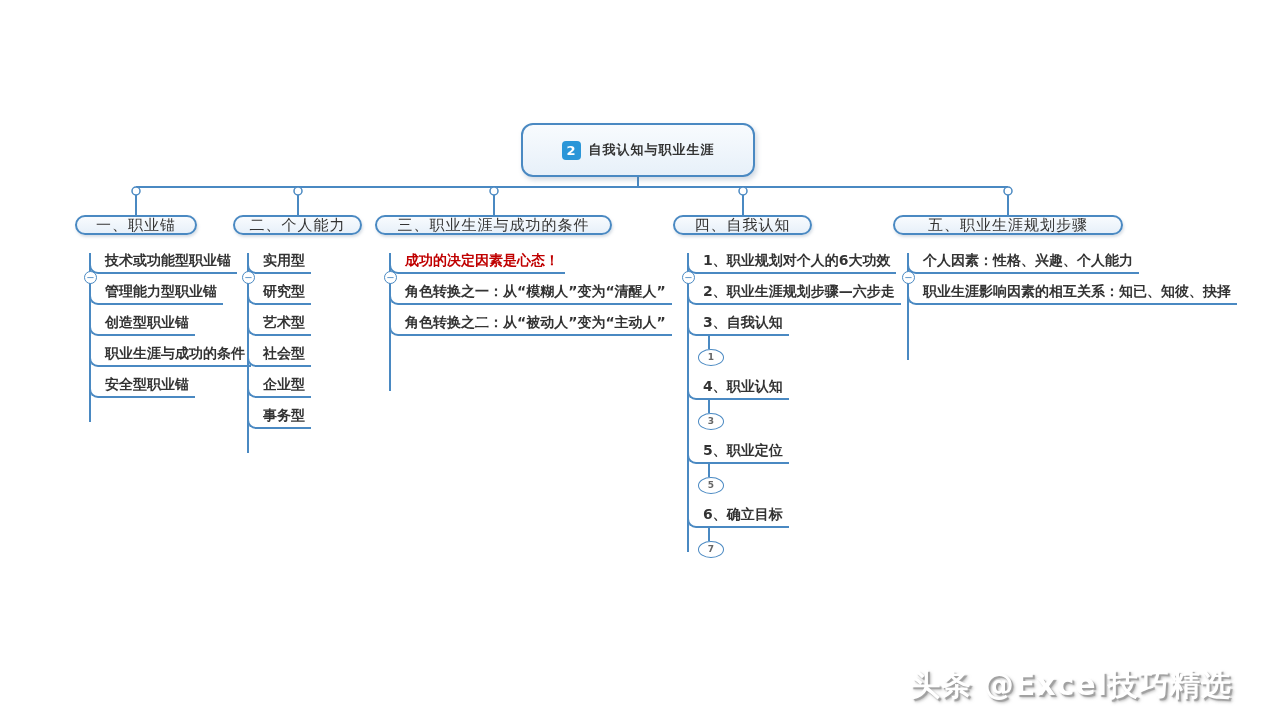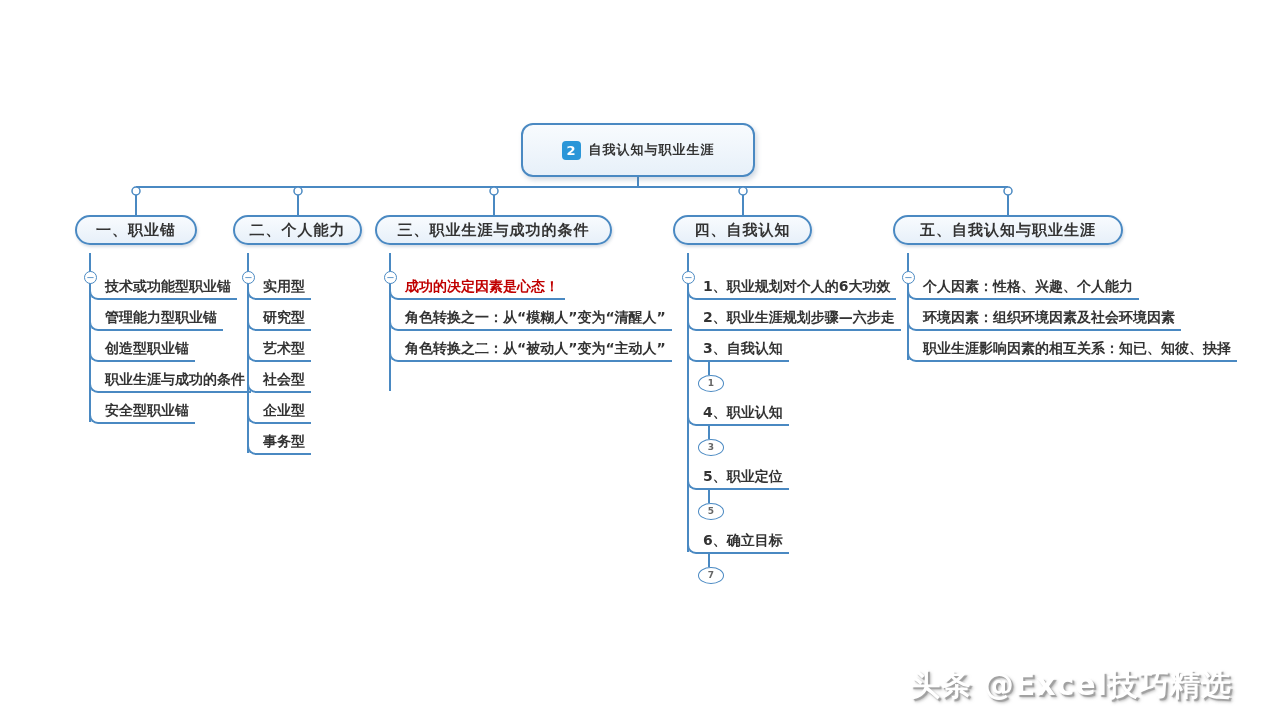--- a/index.html
+++ b/index.html
@@ -24,35 +24,35 @@
   }
   #root-badge{
     width:19px;height:19px;border-radius:4px;background:var(--badge);
     color:#fff;font-size:13px;font-weight:bold;text-align:center;line-height:19px;
   }
   #root-title{font-size:13px;font-weight:bold;color:var(--text);letter-spacing:1px;}
 
   
   .branch{position:absolute; top:215px;}
   .branch-node{
-    height:30px; box-sizing:border-box;
+    height:20px; box-sizing:border-box;
     border:2px solid var(--line); border-radius:19px;
     background:linear-gradient(var(--fill-top),var(--fill-bot));
     box-shadow:1px 2px 3px rgba(90,120,150,.25);
     display:flex; align-items:center; justify-content:center;
-    font-size:15px; font-weight:bold; color:var(--text); letter-spacing:1px;
+    font-size:15px; font-weight:normal; color:var(--text); letter-spacing:1px;
     position:relative; z-index:2;
   }
   .trunk{position:absolute; left:14px; top:38px; width:2px; background:var(--line); z-index:1;}
   .collapse{
     position:absolute; left:9px; top:56px; width:13px; height:13px; box-sizing:border-box;
     border:1px solid var(--line); border-radius:50%; background:#fff;
     color:var(--line); font-size:10px; line-height:11px; text-align:center; z-index:3;
   }
-  .items{padding-top:24px;}
+  .items{padding-top:8px;}
   .sub-item{
     position:relative; margin-left:24px; display:block; width:max-content; max-width:330px;
     padding:8px 6px 3px 6px; border-bottom:2px solid var(--line);
     font-size:14px; font-weight:bold; color:var(--text); line-height:18px; z-index:2;
   }
   .sub-item::before{
     content:''; position:absolute; left:-10px; bottom:-2px; width:10px; height:16px;
     border-left:2px solid var(--line); border-bottom:2px solid var(--line);
     border-bottom-left-radius:9px;
   }
@@ -149,23 +149,22 @@
           </div>
           <div class="sub-item">6、确立目标</div>
           <div class="pill-row">
             <div class="pill">7</div>
           </div>
         </div>
       </div>
       <div class="branch" style="left: 893px; width: 230px;">
         <div class="trunk" style="height: 107px;"></div>
         <div class="collapse">−</div>
-        <div class="branch-node">五、自我认知与职业生涯</div>
+        <div class="branch-node">五、职业生涯规划步骤</div>
         <div class="items">
           <div class="sub-item">个人因素：性格、兴趣、个人能力</div>
-          <div class="sub-item">环境因素：组织环境因素及社会环境因素</div>
           <div class="sub-item">职业生涯影响因素的相互关系：知已、知彼、抉择</div>
         </div>
       </div>
     </div>
 
   <div id="watermark">头条 @Excel技巧精选</div>
 </div>
 
 </body></html>

